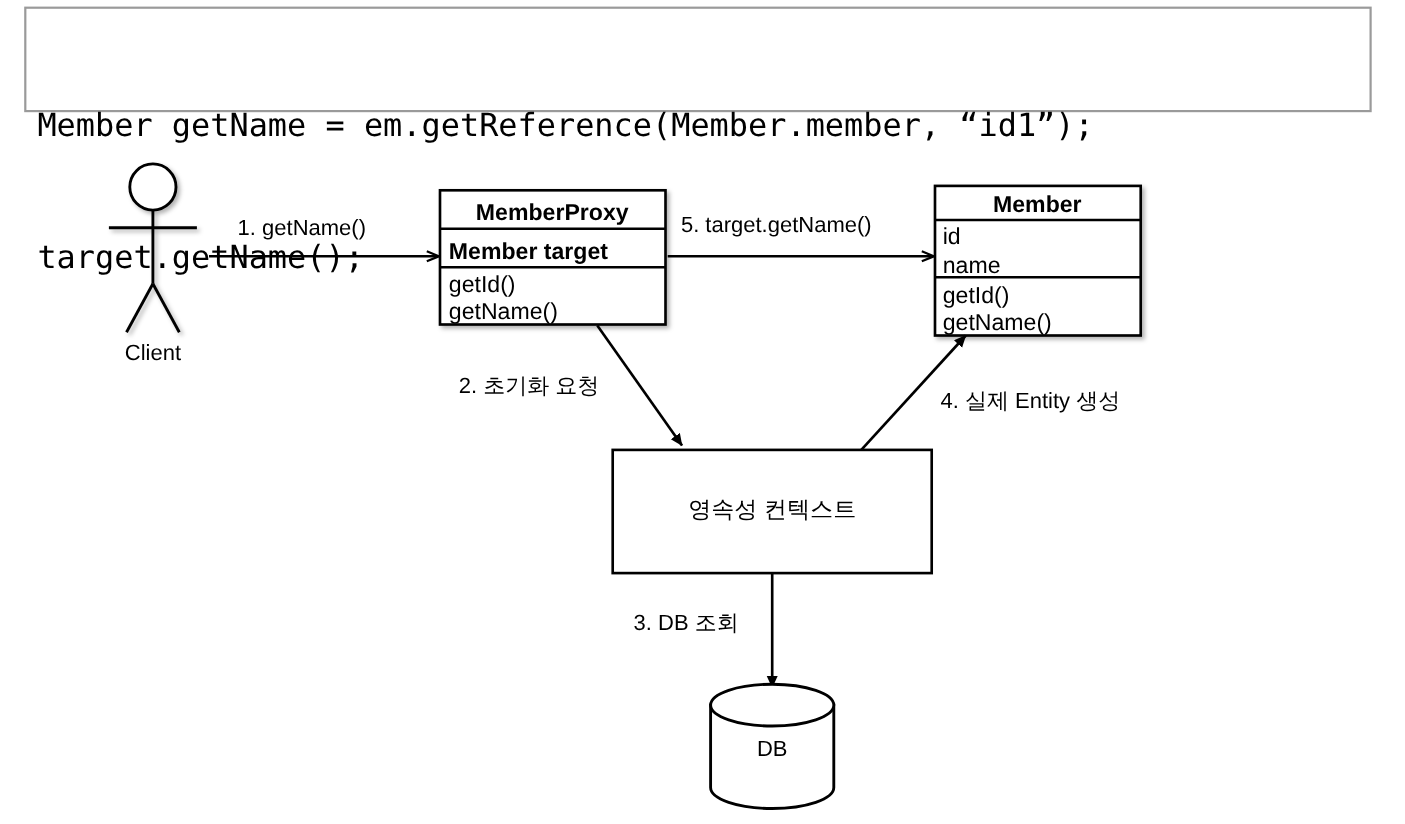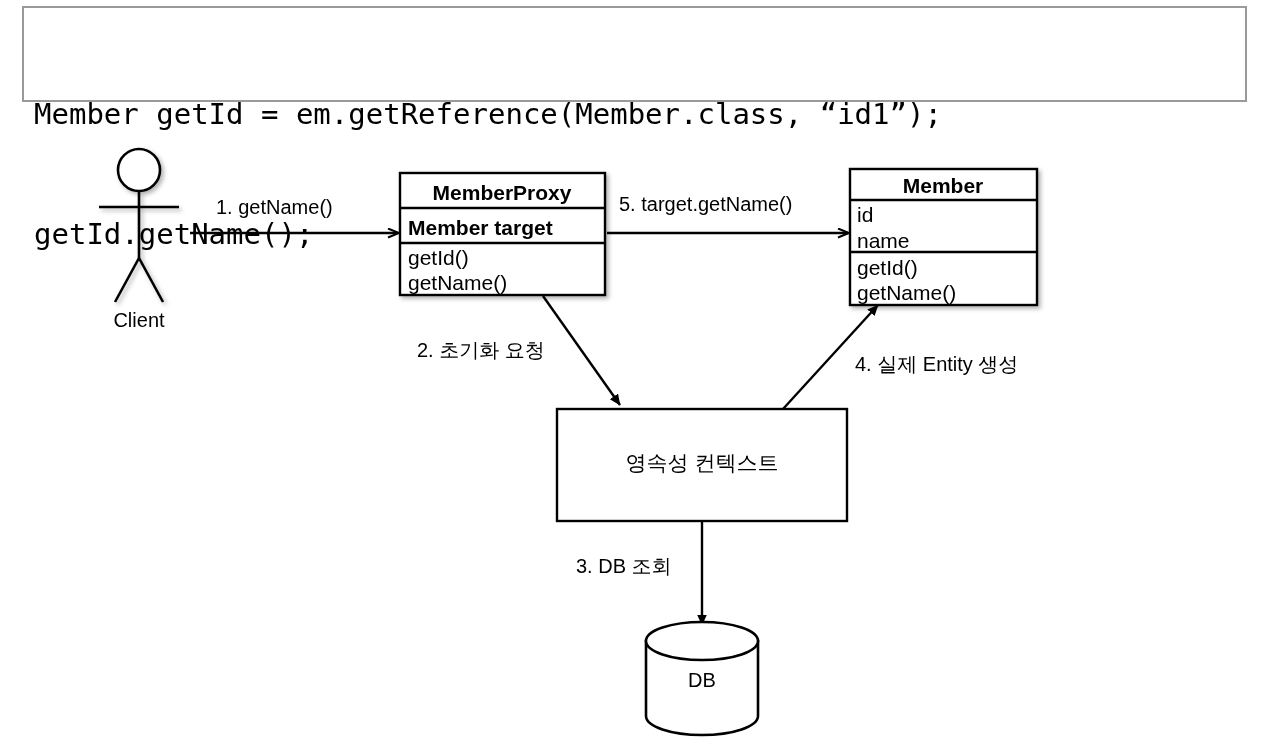--- a/index.html
+++ b/index.html
@@ -82,22 +82,22 @@
     text-anchor: middle;
   }
   .shape-fill { fill: #ffffff; stroke: #000000; }
 </style>
 </head>
 <body>
 
 <div id="stage">
 
   <div class="code-block">
-    <span class="code-line"><span>Member getId = em.</span><span class="code-b">getReference</span><span>(Member.class, “id1”);</span></span>
-    <span class="code-line"><span>getId.</span><span class="code-b">getName</span><span>();</span></span>
+    <span class="code-line"><span>Member getName = em.</span><span class="code-b">getReference</span><span>(Member.member, “id1”);</span></span>
+    <span class="code-line"><span>target.</span><span class="code-b">getName</span><span>();</span></span>
   </div>
 
   <svg width="1277" height="749" viewBox="0 0 1277 749">
     <defs>
       <marker id="arrowOpen" markerWidth="14" markerHeight="14" refX="11" refY="5.5" orient="auto" markerUnits="userSpaceOnUse">
         <path d="M1,1 L12,5.5 L1,10" fill="none" stroke="#000" stroke-width="2"></path>
       </marker>
       <marker id="arrowSolid" markerWidth="13" markerHeight="13" refX="10.5" refY="5" orient="auto" markerUnits="userSpaceOnUse">
         <path d="M0,0 L11,5 L0,10 z" fill="#000"></path>
       </marker>

